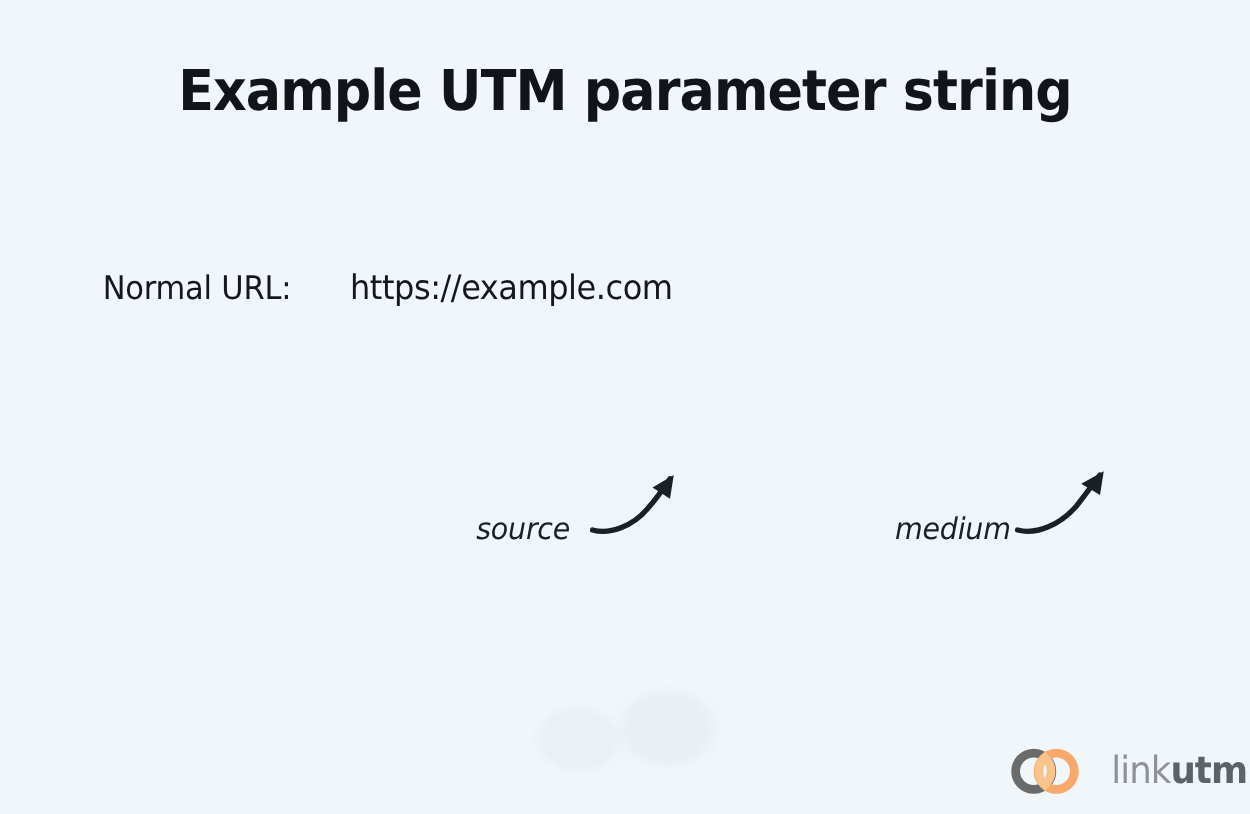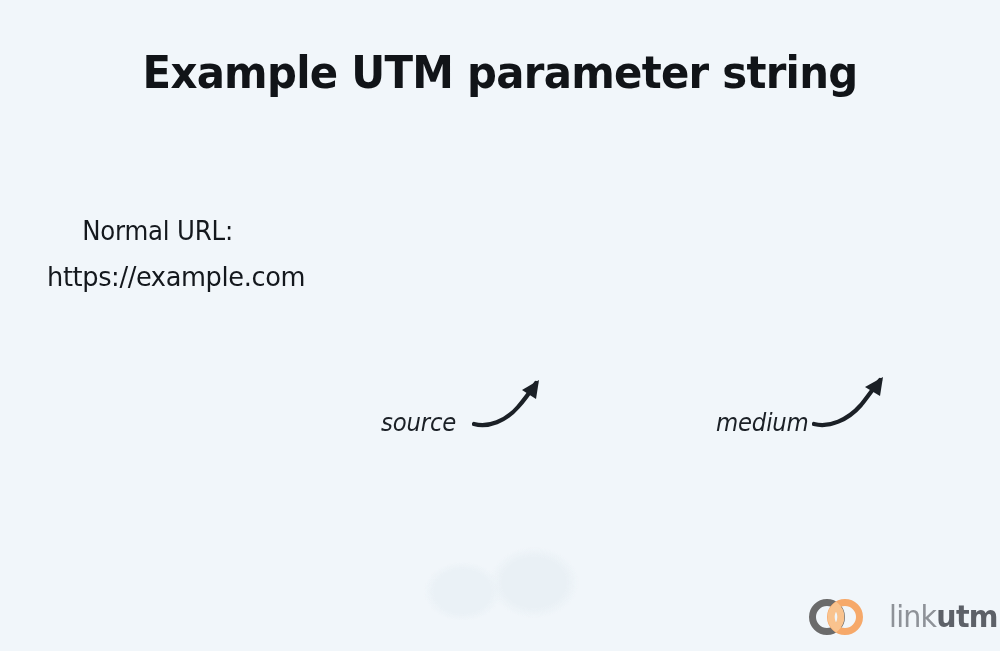--- a/index.html
+++ b/index.html
@@ -58,21 +58,20 @@
   .rows {
     position: absolute;
     top: 208px;
     left: 0;
     width: 1000px;
   }
 
   .row {
     display: flex;
     align-items: flex-start;
-    flex-direction: column;
   }
 
   .row-normal { margin-bottom: 22px; }
 
   .label {
     width: 233px;
     text-align: right;
     font-family: "DejaVu Sans", sans-serif;
     font-size: 26px;
     font-weight: 400;

